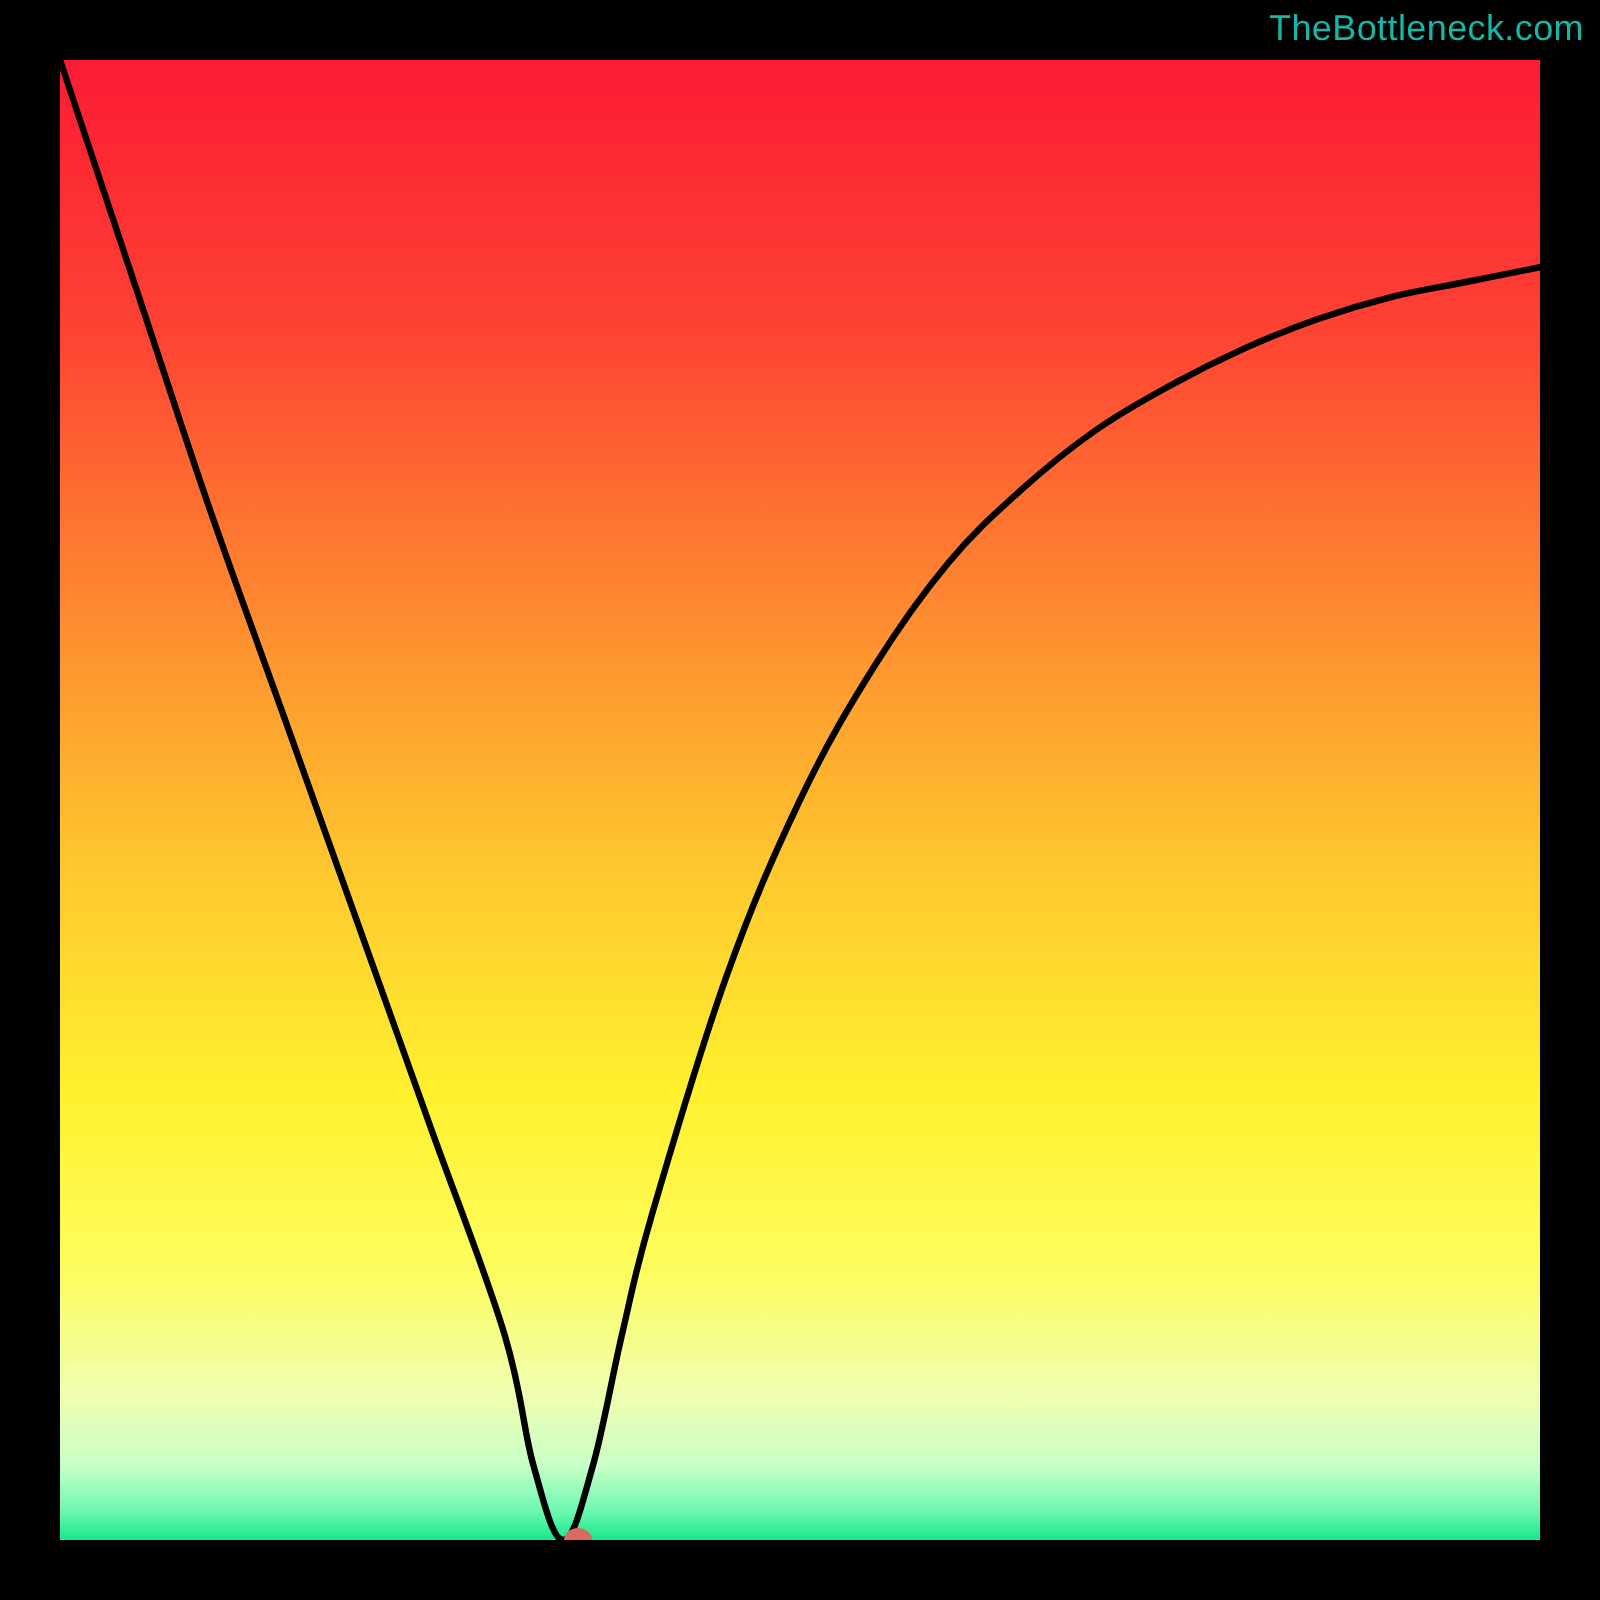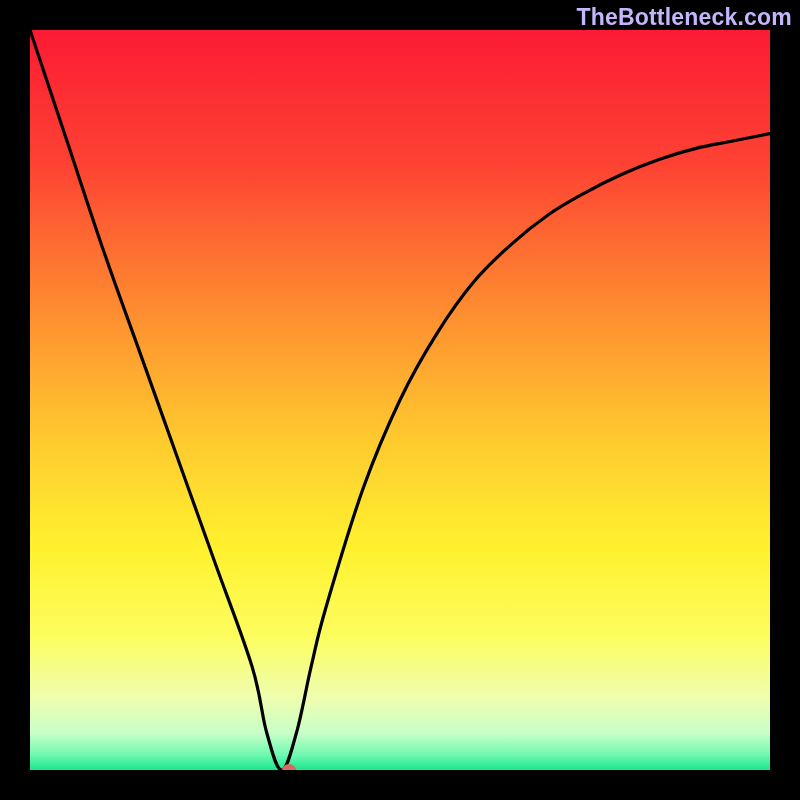--- a/index.html
+++ b/index.html
@@ -42,23 +42,23 @@
     width: 14px;
     height: 12px;
     border-radius: 50%;
     background: #d96a5f;
     transform: translate(-50%, -50%);
   }
   .watermark {
     position: absolute;
     top: 4px;
     right: 8px;
-    color: #c4b5fd;
-    font-size: 23px;
-    font-weight: 700;
+    color: #14b8a6;
+    font-size: 18px;
+    font-weight: 400;
     letter-spacing: 0.2px;
     user-select: none;
   }
 </style>
 </head>
 <body>
 
 <div class="frame">
   <div class="watermark">TheBottleneck.com</div>
 

